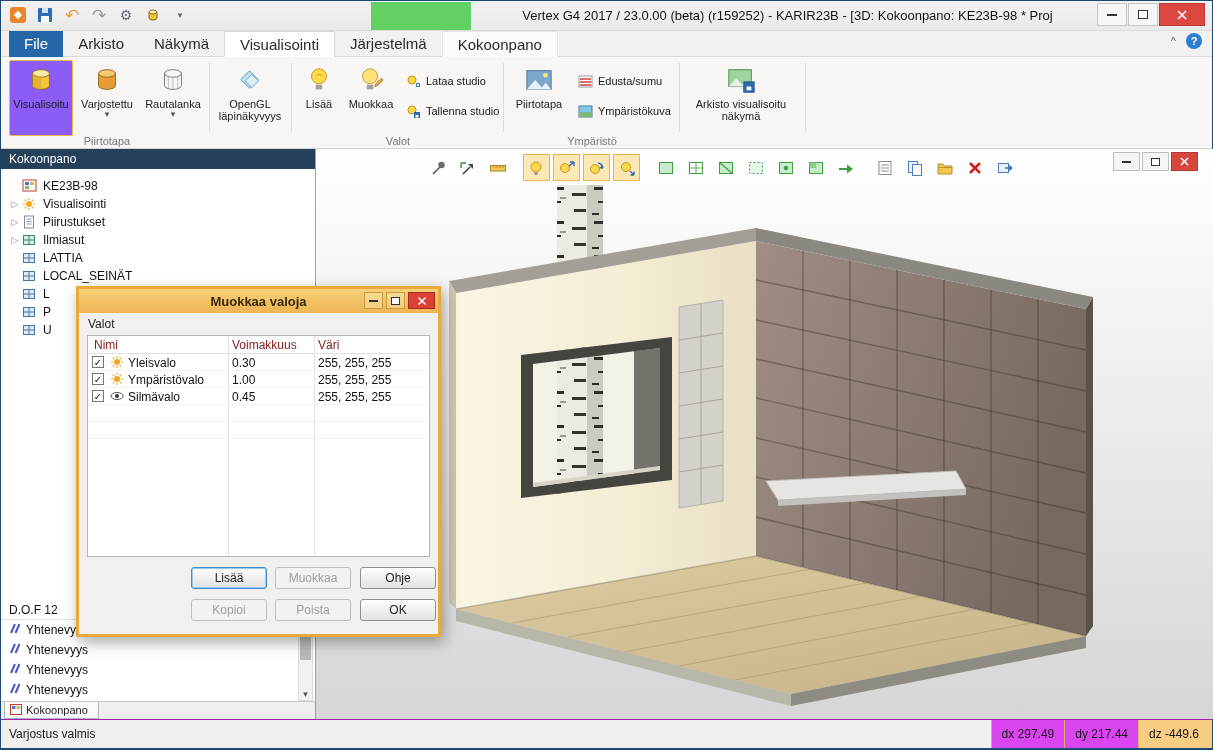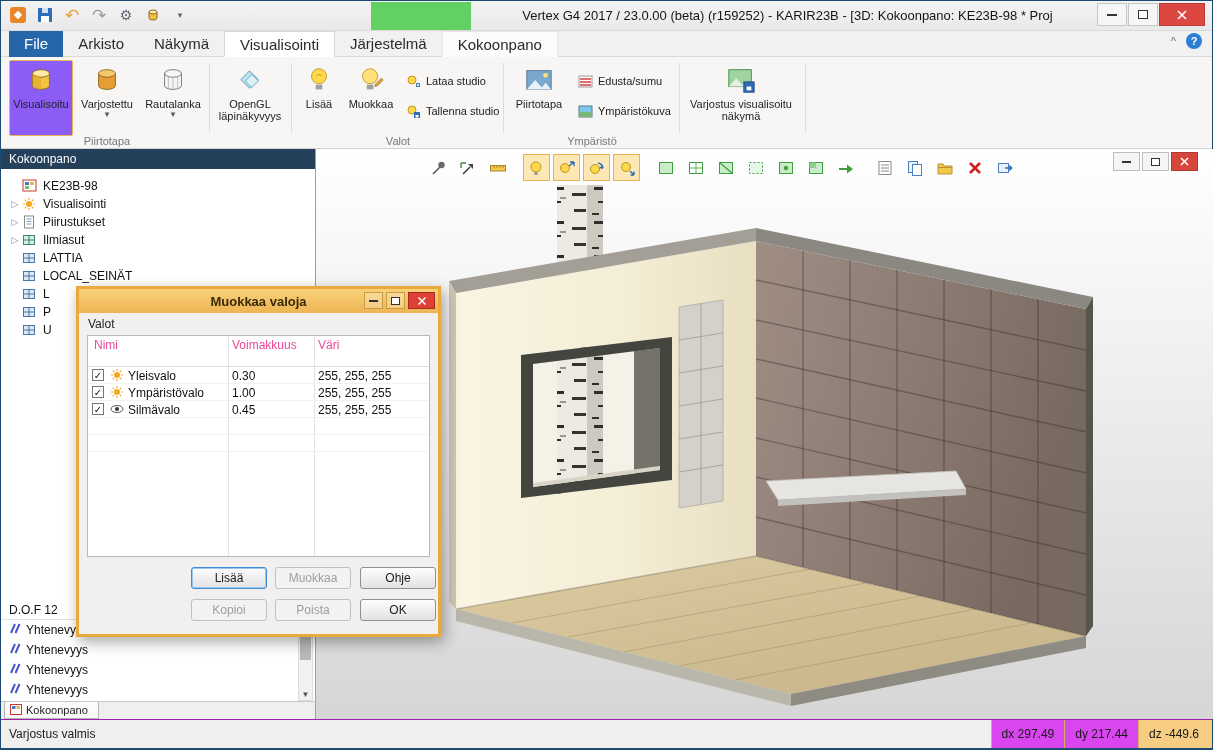--- a/index.html
+++ b/index.html
@@ -83,21 +83,21 @@
   
   .dialog{position:absolute;left:75px;top:285px;width:365px;height:351px;border:3px solid #eaa93c;background:#f1f0ee;box-shadow:3px 5px 14px rgba(0,0,0,.35);z-index:40}
   .dlg-title{height:24px;background:linear-gradient(#f8d179,#edb453);position:relative;display:flex;align-items:center;justify-content:center;font-size:13px;font-weight:bold;color:#3a2a08}
   .dlg-ctrl{position:absolute;right:3px;top:3px;display:flex;gap:3px}
   .dmin,.dmax{width:19px;height:17px;display:flex;align-items:center;justify-content:center;background:rgba(255,255,255,.25);border:1px solid #c99a3e}
   .dclose{width:27px;height:17px;display:flex;align-items:center;justify-content:center;background:#dd4035;border:1px solid #a8291f}
   .dlg-body{position:relative;height:321px}
   .dlg-grouplabel{position:absolute;left:9px;top:4px;font-size:12px;color:#222}
   .dtable{position:absolute;left:8px;top:22px;width:343px;height:222px;background:#fff;border:1px solid #b8b8b8}
   .dcolsep{position:absolute;top:0;bottom:0;width:1px;background:#e2e2e2}
-  .dheader{position:relative;height:31px;border-bottom:1px solid #e0e0e0;font-size:12px;color:#ec4899}
+  .dheader{position:relative;height:18px;border-bottom:1px solid #e0e0e0;font-size:12px;color:#7f1d1d}
   .dheader span{position:absolute;top:2px}
   .drow{position:relative;height:17px;font-size:12px;color:#111;border-bottom:1px solid #f2f2f2}
   .dchk{position:absolute;left:4px;top:2px;width:12px;height:12px;background:#fff;border:1px solid #777;font-size:10px;line-height:11px;text-align:center;color:#111}
   .dicon{position:absolute;left:22px;top:1px;width:14px;height:14px}
   .dname{position:absolute;left:40px;top:2px}
   .dval{position:absolute;left:144px;top:2px}
   .dcol{position:absolute;left:230px;top:2px}
   .dbtn{position:absolute;width:76px;height:22px;font-size:12px;background:linear-gradient(#fdfdfd,#e2e2e2);border:1px solid #8f8f8f;border-radius:3px;color:#222;font-family:inherit}
   .dbtn.default{border:1px solid #3d8ed6;box-shadow:inset 0 0 0 1px #9cc7ec}
   .dbtn.disabled{color:#9e9e9e;border-color:#c0c0c0;background:#f2f2f1}
@@ -292,21 +292,21 @@
 
     <div class="rbtn" style="left:684px;width:112px">
       <div class="ric">
         <svg width="30" height="30" viewBox="0 0 32 32">
             <rect x="3" y="5" width="24" height="18" fill="#9fd49f" stroke="#4a8a4a"></rect>
             <path d="M3 23 l8 -9 6 7 4 -4 6 6z" fill="#e6f2e6"></path>
             <rect x="19" y="18" width="11" height="11" fill="#2d6db5" stroke="#1d4d85"></rect>
             <rect x="22" y="23" width="5" height="4" fill="#fff"></rect>
           </svg>
       </div>
-      <div class="rlbl">Varjostus visualisoitu näkymä</div>
+      <div class="rlbl">Arkisto visualisoitu näkymä</div>
     </div>
 
     <div class="rsep" style="left:804px"></div>
 
     <div class="rlabel" style="left:8px;width:196px">Piirtotapa</div>
     <div class="rlabel" style="left:292px;width:210px">Valot</div>
     <div class="rlabel" style="left:506px;width:170px">Ympäristö</div>
   </div>
 
   <div class="leftpanel">

